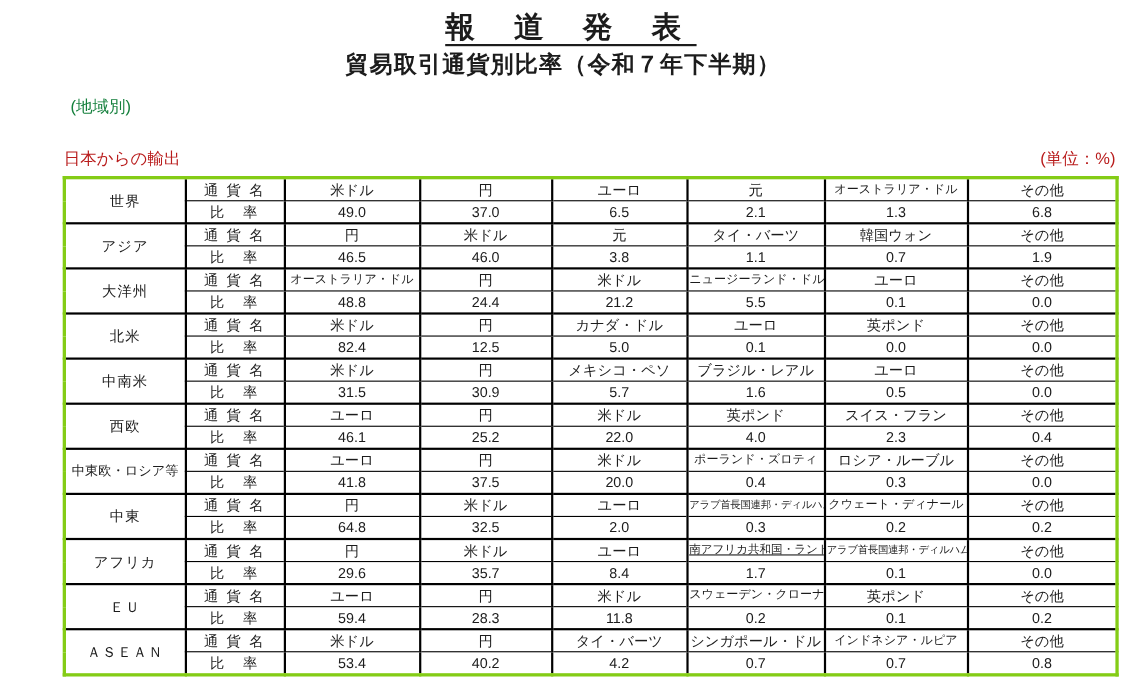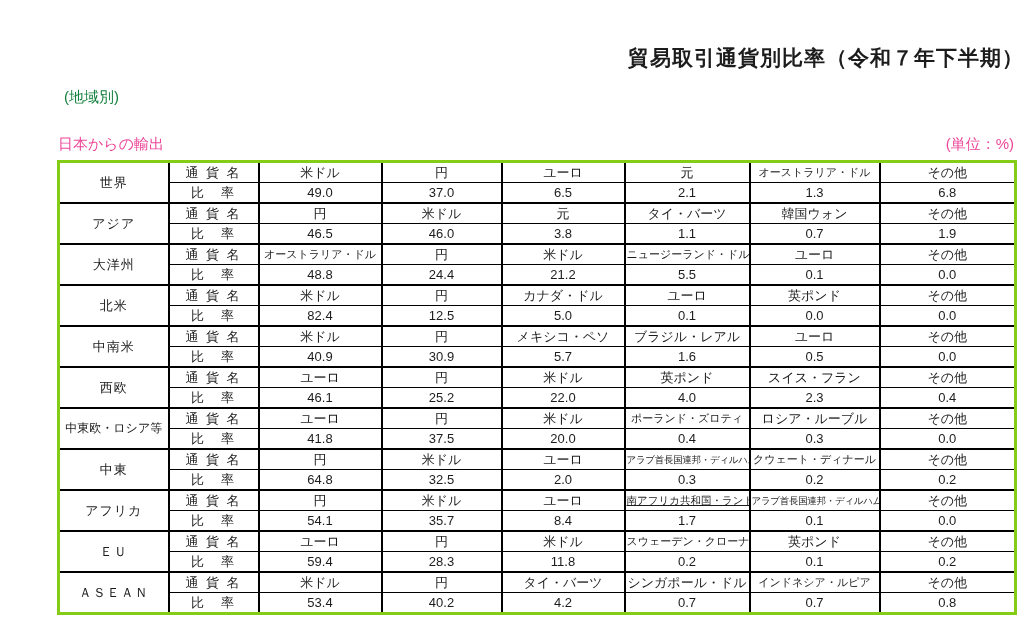--- a/index.html
+++ b/index.html
@@ -33,21 +33,21 @@
   .doc-title .underline {
     text-decoration: underline;
     text-decoration-thickness: 2px;
     text-underline-offset: 6px;
   }
   .doc-subtitle {
     position: absolute;
     top: 44px;
     left: 0;
     width: 100%;
-    text-align: right;
+    text-align: center;
     font-size: 21px;
     font-weight: 700;
     letter-spacing: 1px;
     color: #1c1c1c;
   }
   .section-label {
     position: absolute;
     top: 88px;
     left: 64px;
     font-size: 15px;
@@ -55,21 +55,21 @@
   }
   .caption-line {
     position: absolute;
     top: 135px;
     left: 58px;
     width: 956px;
     display: flex;
     justify-content: space-between;
     align-items: baseline;
     font-size: 15px;
-    color: #ec4899;
+    color: #b91c1c;
   }
   table.currency-table {
     position: absolute;
     top: 160px;
     left: 57px;
     width: 957px;
     border-collapse: collapse;
     table-layout: fixed;
     border: 3px solid #84cc16;
   }
@@ -95,20 +95,23 @@
   td.cname.sm { font-size: 11px; }
   td.cname.md { font-size: 10.5px; text-decoration: underline; }
   td.cname.xs { font-size: 9.5px; letter-spacing: -0.3px; }
   td.val { font-size: 13.5px; }
 </style>
 </head>
 <body>
 
 <div class="page">
 
+  <div class="doc-title">
+    <span class="underline">報 道 発 表</span>
+  </div>
 
   <div class="doc-subtitle">貿易取引通貨別比率（令和７年下半期）</div>
 
   <div class="section-label">(地域別)</div>
 
   <div class="caption-line">
     <span>日本からの輸出</span>
     <span>(単位：%)</span>
   </div>
 
@@ -205,21 +208,21 @@
           <td class="rowlabel thin-bottom">通 貨 名</td>
           <td class="cname thin-bottom">米ドル</td>
           <td class="cname thin-bottom">円</td>
           <td class="cname thin-bottom">メキシコ・ペソ</td>
           <td class="cname thin-bottom">ブラジル・レアル</td>
           <td class="cname thin-bottom">ユーロ</td>
           <td class="cname thin-bottom">その他</td>
         </tr>
         <tr class="row-ratio">
           <td class="rowlabel">比　率</td>
-          <td class="val">40.9</td>
+          <td class="val">31.5</td>
           <td class="val">30.9</td>
           <td class="val">5.7</td>
           <td class="val">1.6</td>
           <td class="val">0.5</td>
           <td class="val">0.0</td>
         </tr>
         <tr class="row-name">
           <td rowspan="2" class="region">西欧</td>
           <td class="rowlabel thin-bottom">通 貨 名</td>
           <td class="cname thin-bottom">ユーロ</td>
@@ -281,21 +284,21 @@
           <td class="rowlabel thin-bottom">通 貨 名</td>
           <td class="cname thin-bottom">円</td>
           <td class="cname thin-bottom">米ドル</td>
           <td class="cname thin-bottom">ユーロ</td>
           <td class="cname thin-bottom md">南アフリカ共和国・ランド</td>
           <td class="cname thin-bottom xs">アラブ首長国連邦・ディルハム</td>
           <td class="cname thin-bottom">その他</td>
         </tr>
         <tr class="row-ratio">
           <td class="rowlabel">比　率</td>
-          <td class="val">54.1</td>
+          <td class="val">29.6</td>
           <td class="val">35.7</td>
           <td class="val">8.4</td>
           <td class="val">1.7</td>
           <td class="val">0.1</td>
           <td class="val">0.0</td>
         </tr>
         <tr class="row-name">
           <td rowspan="2" class="region">ＥＵ</td>
           <td class="rowlabel thin-bottom">通 貨 名</td>
           <td class="cname thin-bottom">ユーロ</td>

